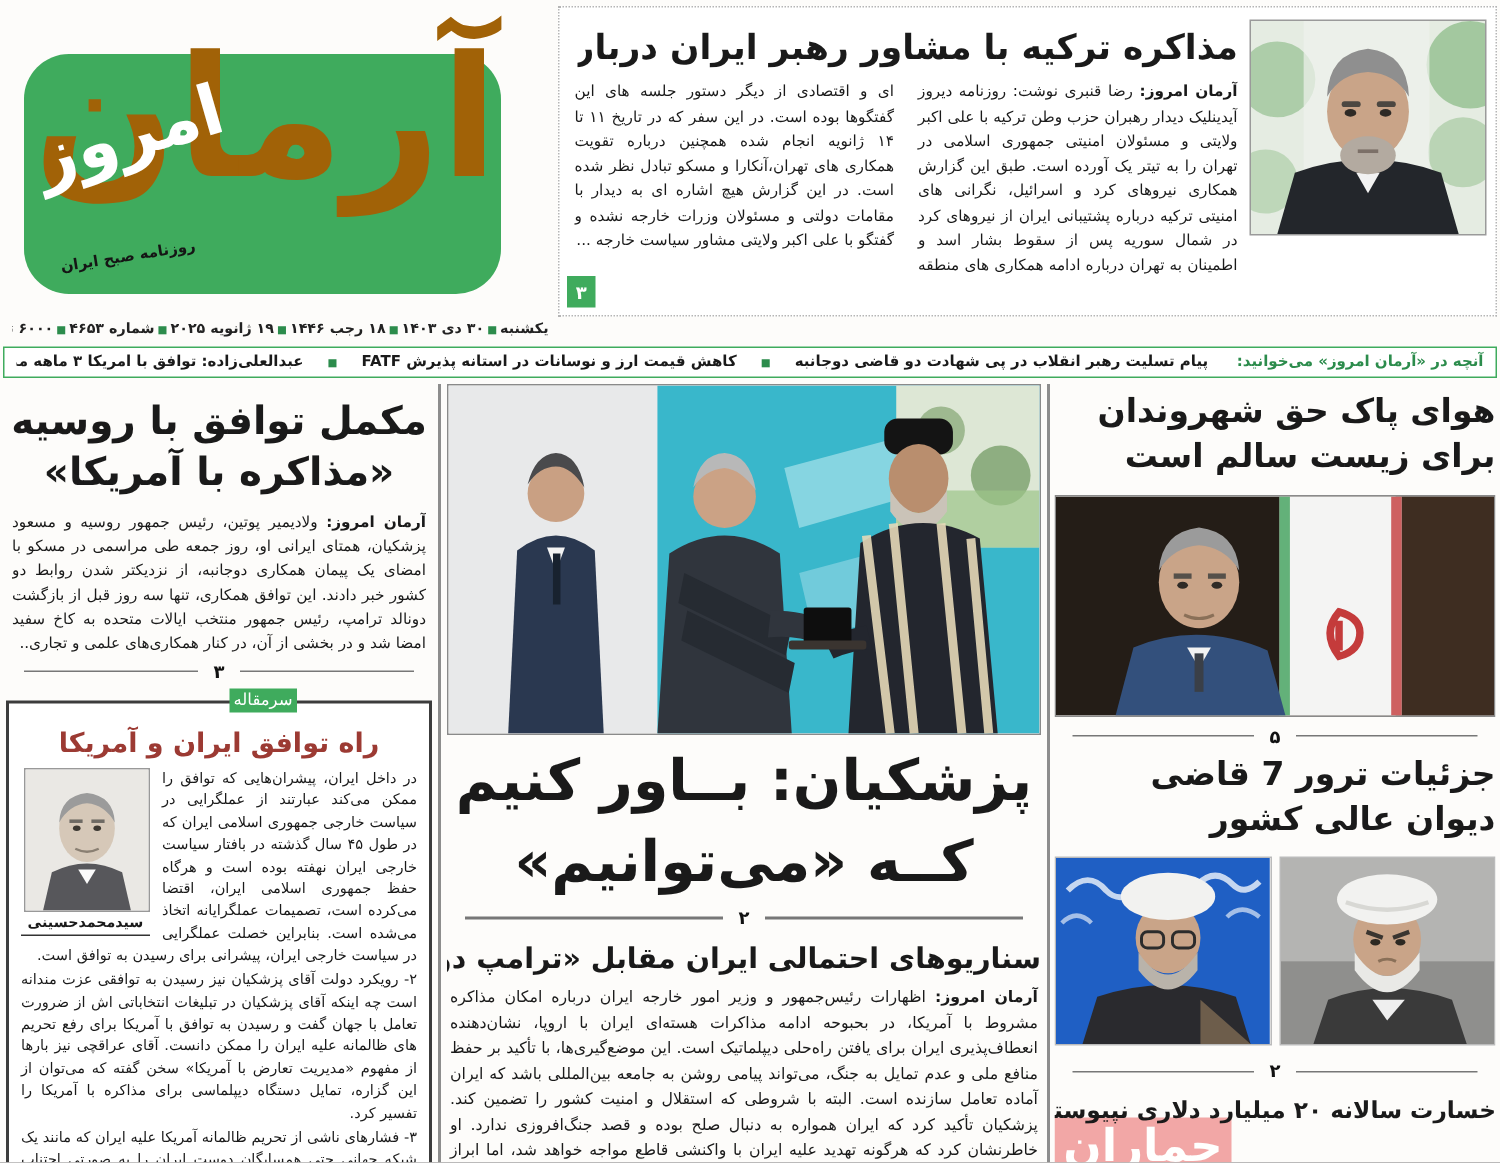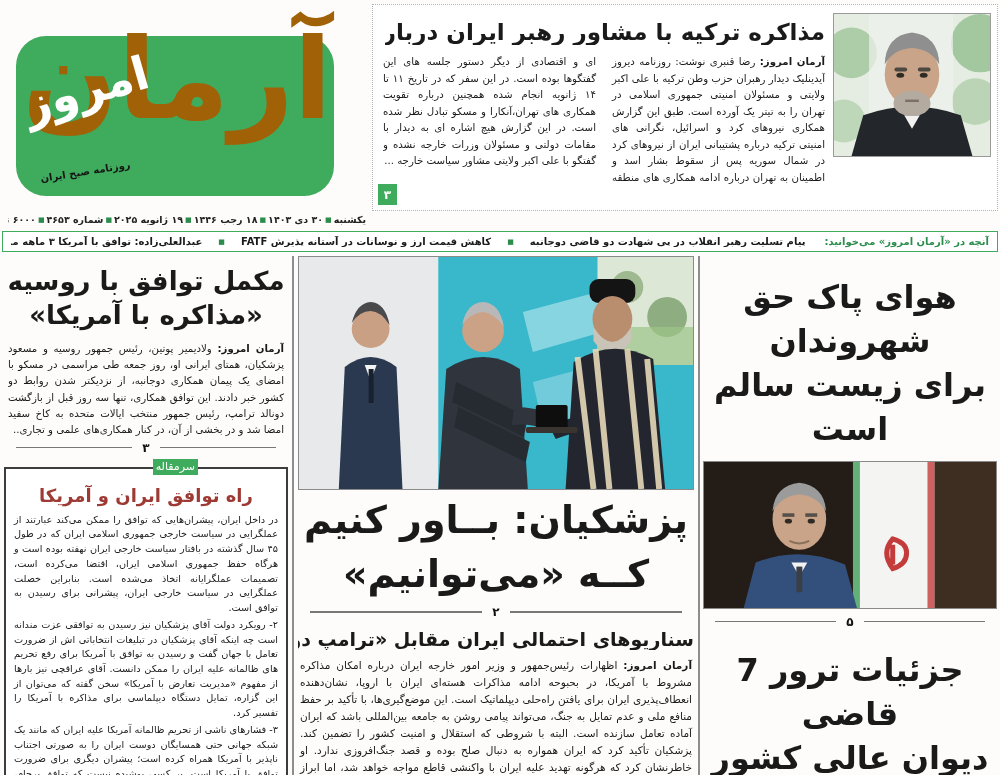--- a/index.html
+++ b/index.html
@@ -63,21 +63,21 @@
   .ed-body{margin-top:7px; font-size:9.7px; line-height:1.52; text-align:justify;}
   .ed-par{display:block; margin-bottom:2px;}
 
   
   .main-photo{display:block; width:396px; height:234px; border:1px solid #8a8a8a;}
   .main-headline{font-size:38px; font-weight:bold; text-align:center; line-height:1.42; margin-top:4px; letter-spacing:-1px;}
   .scen-headline{font-size:19px; font-weight:bold; text-align:center; margin-top:9px; white-space:nowrap; overflow:hidden; letter-spacing:-0.3px;}
   .scen-body{margin:7px 2px 0; font-size:10.5px; line-height:1.62; text-align:justify;}
 
   
-  .r-h{font-size:32px; font-weight:bold; text-align:center; line-height:1.38; margin-top:19px; letter-spacing:-0.5px;}
+  .r-h{font-size:22px; font-weight:bold; line-height:1.38; margin-top:4px; letter-spacing:-0.5px;}
   .r-photo1{display:block; width:294px; height:148px; border:1px solid #8a8a8a; margin-top:9px;}
   .duo{display:flex; gap:5px; margin-top:9px;}
   .duo svg{display:block; width:144.5px; height:126px; border:1px solid #bbb;}
   .r-a3{position:relative; margin-top:10px; height:56px;}
   .r-h3{position:relative; z-index:1; font-size:15.5px; font-weight:bold; text-align:center; white-space:nowrap; overflow:hidden; margin-top:8px; letter-spacing:-0.3px;}
   .watermark{position:absolute; left:0px; top:14px; z-index:0; width:118px; height:42px; background:var(--pink); opacity:.78; color:#fff; font-weight:bold; font-size:30px; line-height:40px; text-align:center; overflow:hidden;}
   .mt6{margin-top:6px;} .mt10{margin-top:10px;}
 </style>
 </head>
 <body>
@@ -157,20 +157,35 @@
     </div>
     <div class="divider">
       <span class="ln"></span>
         <span class="dn">۳</span>
         <span class="ln"></span>
     </div>
 
     <div class="editorial">
       <div class="ed-label">سرمقاله</div>
       <div class="ed-headline">راه توافق ایران و آمریکا</div>
+      <div class="ed-photo">
+        <svg viewBox="0 0 84 96" preserveAspectRatio="none">
+          <rect width="84" height="96" fill="#eae8e4"></rect>
+          <path d="M12,96 L18,70 Q42,58 66,70 L72,96 Z" fill="#57575b"></path>
+          <path d="M36,68 L42,78 L48,68 Z" fill="#fafafa"></path>
+          <ellipse cx="42" cy="40" rx="19" ry="23" fill="#d6c8b8"></ellipse>
+          <path d="M23,36 Q24,18 42,16 Q60,18 61,36 Q54,24 42,23 Q30,24 23,36 Z" fill="#9b9b9b"></path>
+          <ellipse cx="35" cy="40" rx="2.6" ry="1.8" fill="#3c3832"></ellipse>
+            <ellipse cx="49" cy="40" rx="2.6" ry="1.8" fill="#3c3832"></ellipse>
+          <rect x="30" y="34" width="9" height="2.4" fill="#6e6a64"></rect>
+            <rect x="45" y="34" width="9" height="2.4" fill="#6e6a64"></rect>
+          <path d="M34,54 Q42,58 50,54" stroke="#8a7f72" stroke-width="1.6" fill="none"></path>
+        </svg>
+        <div class="ed-caption">سیدمحمدحسینی</div>
+      </div>
       <div class="ed-body">
           <span class="ed-par">در داخل ایران، پیشران‌هایی که توافق را ممکن می‌کند عبارتند از عملگرایی در سیاست خارجی جمهوری اسلامی ایران که در طول ۴۵ سال گذشته در بافتار سیاست خارجی ایران نهفته بوده است و هرگاه حفظ جمهوری اسلامی ایران، اقتضا می‌کرده است، تصمیمات عملگرایانه اتخاذ می‌شده است. بنابراین خصلت عملگرایی در سیاست خارجی ایران، پیشرانی برای رسیدن به توافق است.</span>
           <span class="ed-par">۲- رویکرد دولت آقای پزشکیان نیز رسیدن به توافقی عزت مندانه است چه اینکه آقای پزشکیان در تبلیغات انتخاباتی اش از ضرورت تعامل با جهان گفت و رسیدن به توافق با آمریکا برای رفع تحریم های ظالمانه علیه ایران را ممکن دانست. آقای عراقچی نیز بارها از مفهوم «مدیریت تعارض با آمریکا» سخن گفته که می‌توان از این گزاره، تمایل دستگاه دیپلماسی برای مذاکره با آمریکا را تفسیر کرد.</span>
           <span class="ed-par">۳- فشارهای ناشی از تحریم ظالمانه آمریکا علیه ایران که مانند یک شبکه جهانی حتی همسایگان دوست ایران را به صورتی اجتناب ناپذیر با آمریکا همراه کرده است؛ پیشران دیگری برای ضرورت توافق با آمریکا است. بر کسی پوشیده نیست که توافق برجام، ثبات نسبی و رشد اقتصادی را برای ایران به همراه داشت و درست پس از خروج ترامپ از برجام در سال ۱۳۹۷، کاهش رشد اقتصادی، افول ارزش پول ملی و تورم بی سابقه، گریبان اقتصاد ایران را گرفت. با روی کار آمدن دولت بایدن، روزنه‌هایی برای اقتصاد ایران حاصل شد که ترکیبی از دیپلماسی ایران و تمایل بایدن به منظور کنترل برنامه هسته ای و کنترل تنش با ایران بود. ترامپ در ماه‌های گذشته بارها از سیاست بایدن نسبت به ایران...</span>
         </div>
     </div>
   </div>
 
   <div class="col-center">
     <svg class="main-photo" viewBox="0 0 396 232" preserveAspectRatio="none">

